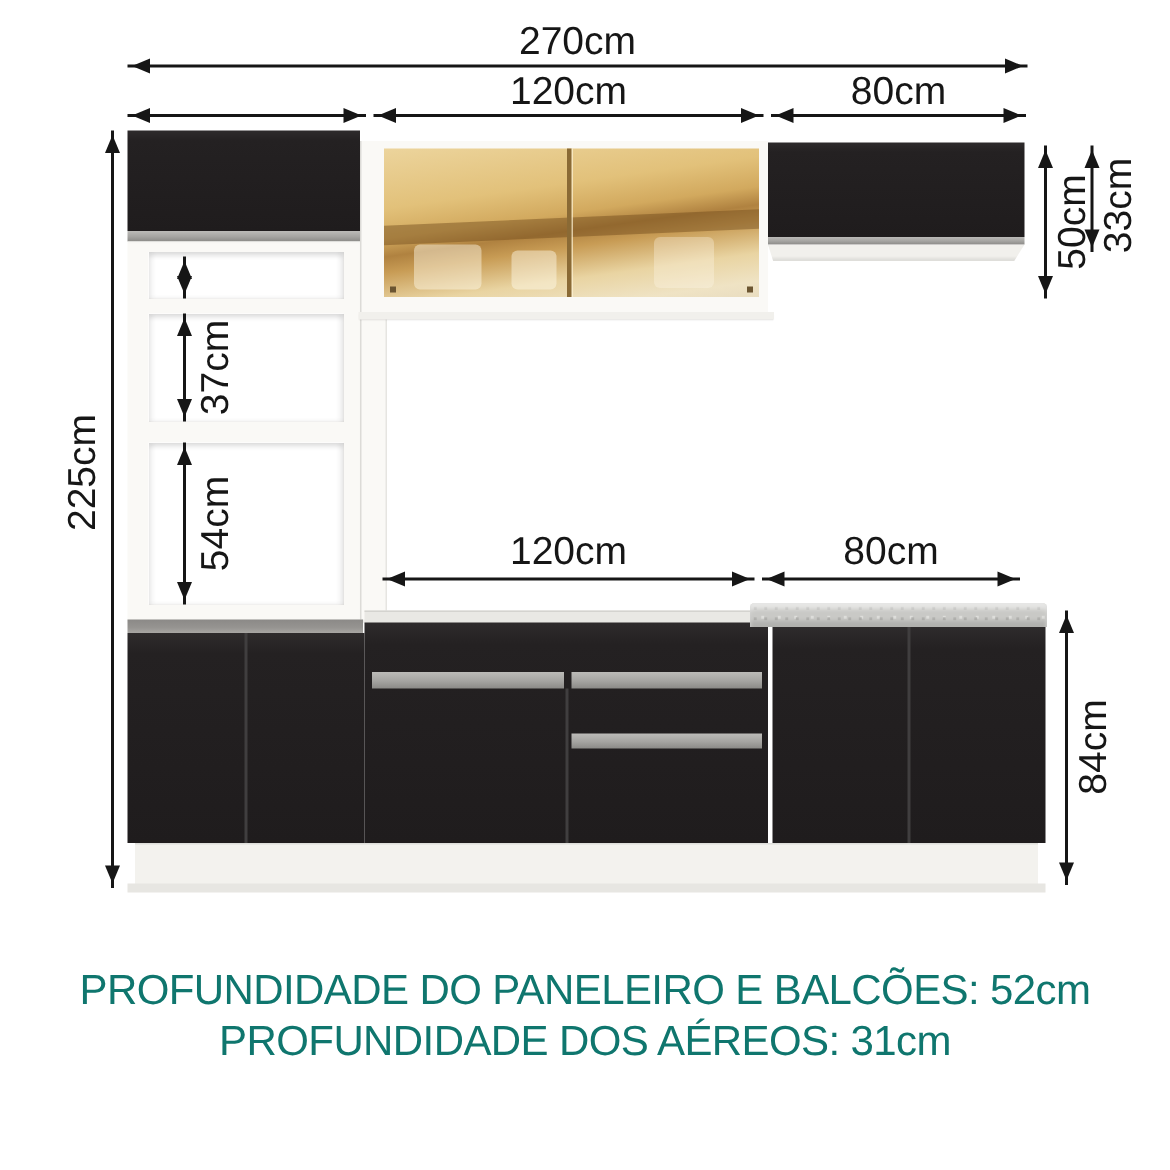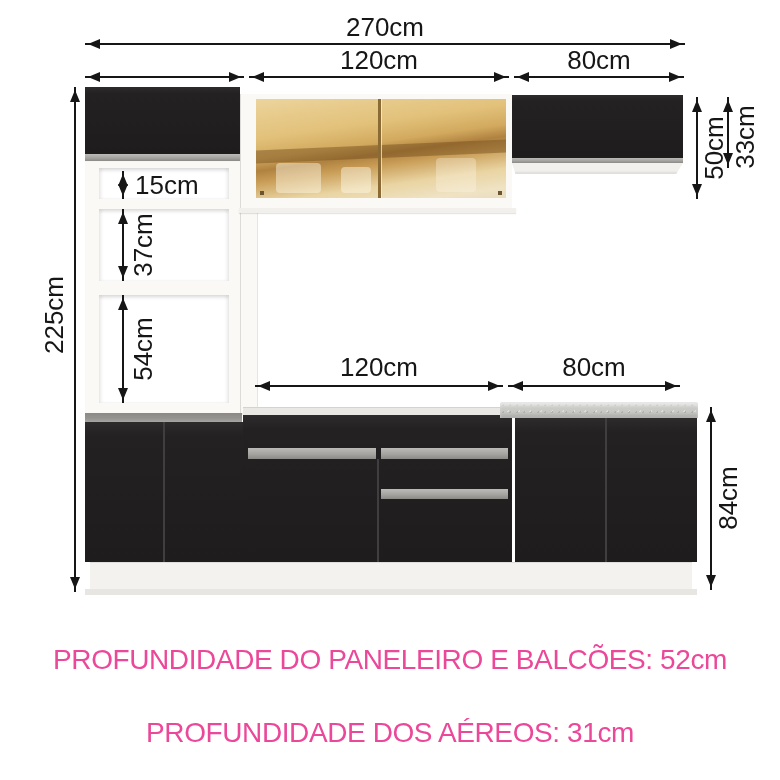--- a/index.html
+++ b/index.html
@@ -33,21 +33,21 @@
     background-image:radial-gradient(#b3b3b0 1px,transparent 1px),radial-gradient(#dededb 1px,transparent 1px);
     background-size:7px 7px,11px 11px;background-position:0 0,3px 4px;
     border-radius:3px 3px 0 0;
     box-shadow:inset 0 4px 3px rgba(255,255,255,.55),inset 0 -4px 3px rgba(0,0,0,.12);}
   .glass{position:absolute;overflow:hidden;
     background:linear-gradient(172deg,#ecd49c 0%,#e2c17a 30%,#d2a95e 45%,#b08240 54%,#c89c55 62%,#e9d4a2 78%,#efe3c4 92%,#e9ddc0 100%);}
   .glassband{position:absolute;left:-4%;top:46%;width:108%;height:13%;
     background:rgba(110,74,26,.45);transform:skewY(-2.5deg);}
   .glassglow{position:absolute;background:rgba(255,250,235,.45);border-radius:4px;}
   .footer{position:absolute;left:0;width:780px;text-align:center;font-size:28px;
-    letter-spacing:-.4px;color:#ec4899;white-space:nowrap;}
+    letter-spacing:-.4px;color:#0f766e;white-space:nowrap;}
 </style>
 </head>
 <body>
 
 <div class="stage">
 
   <div class="dlabel" style="left:85px;top:12px;width:600px;">270cm</div>
   <div class="harrow" style="left:85px;top:43px;width:600px;"></div>
 
   <div class="harrow" style="left:85px;top:76px;width:159px;"></div>
@@ -62,21 +62,20 @@
   <div class="dlabel rot" style="left:9px;top:300px;">225cm</div>
 
   <div class="blackpanel" style="left:85px;top:87px;width:155px;height:67px;"></div>
   <div class="handle" style="left:85px;top:154px;width:155px;height:7px;"></div>
   <div class="whiteframe" style="left:85px;top:161px;width:158px;height:254px;box-shadow:inset -2px 0 2px rgba(0,0,0,.05);"></div>
   <div class="niche" style="left:99px;top:168px;width:130px;height:31px;"></div>
   <div class="niche" style="left:99px;top:209px;width:130px;height:72px;"></div>
   <div class="niche" style="left:99px;top:295px;width:130px;height:108px;"></div>
 
   <div class="varrow" style="left:122px;top:171px;height:28px;"></div>
-  <div class="dlabel" style="left:135px;top:171px;width:90px;height:28px;line-height:28px;text-align:left;">15cm</div>
 
   <div class="varrow" style="left:122px;top:209px;height:72px;"></div>
   <div class="dlabel rot" style="left:98px;top:230px;">37cm</div>
 
   <div class="varrow" style="left:122px;top:295px;height:108px;"></div>
   <div class="dlabel rot" style="left:98px;top:334px;">54cm</div>
 
   <div class="whiteframe" style="left:240px;top:94px;width:16px;height:319px;border-left:1px solid #dcdbd7;border-right:1px solid #e6e5e1;"></div>
 
   <div class="whiteframe" style="left:243px;top:94px;width:269px;height:114px;"></div>
@@ -121,15 +120,15 @@
   <div class="blackpanel" style="left:515px;top:418px;width:182px;height:144px;"></div>
   <div class="seam" style="left:605px;top:418px;height:144px;"></div>
 
   <div class="plinth" style="left:90px;top:562px;width:602px;height:27px;"></div>
   <div style="position:absolute;left:85px;top:589px;width:612px;height:6px;background:#e7e6e2;"></div>
 
   <div class="varrow" style="left:710px;top:407px;height:183px;"></div>
   <div class="dlabel rot" style="left:683px;top:483px;">84cm</div>
 
   <div class="footer" style="top:644px;">PROFUNDIDADE DO PANELEIRO E BALCÕES: 52cm</div>
-  <div class="footer" style="top:678px;margin-top:39px;">PROFUNDIDADE DOS AÉREOS: 31cm</div>
+  <div class="footer" style="top:678px;">PROFUNDIDADE DOS AÉREOS: 31cm</div>
 
 </div>
 
 </body></html>

